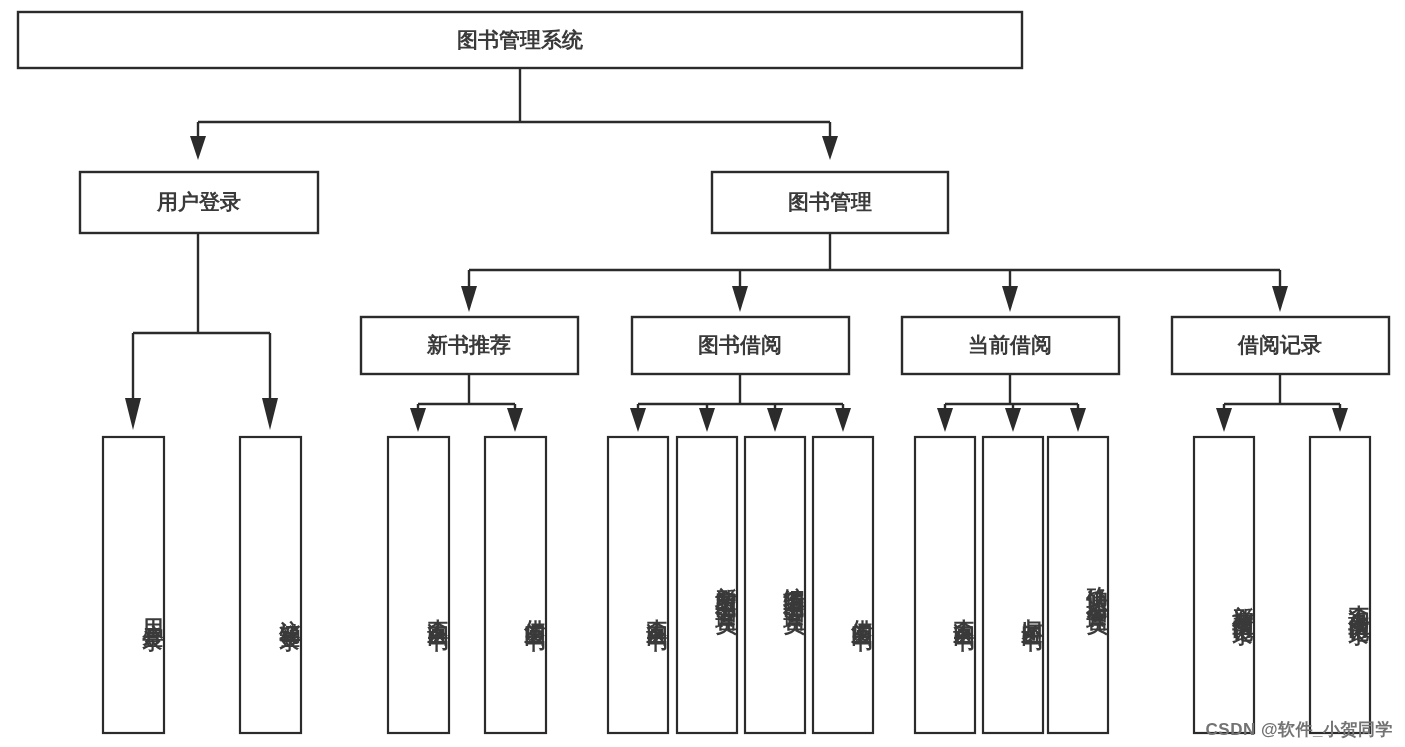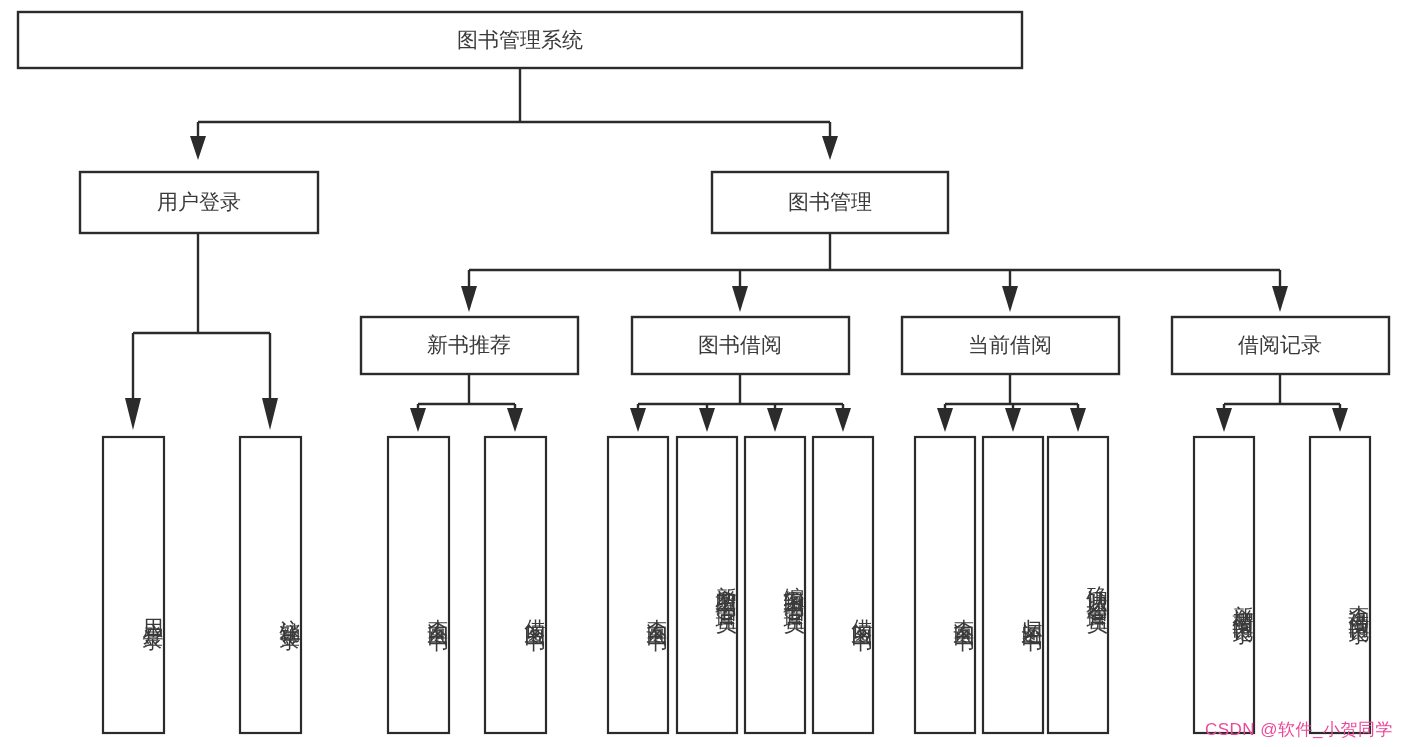--- a/index.html
+++ b/index.html
@@ -11,20 +11,21 @@
     width: 1405px;
     height: 747px;
     font-family: "Liberation Sans", "DejaVu Sans", sans-serif;
     overflow: hidden;
   }
   #diagram-root {
     position: relative;
     width: 1405px;
     height: 747px;
     background: #ffffff;
+    font-weight: bold;
   }
   svg#tree-svg {
     position: absolute;
     top: 0;
     left: 0;
     width: 1405px;
     height: 747px;
     display: block;
   }
   .node-box {
@@ -77,21 +78,21 @@
     align-items: flex-start;
     justify-content: center;
     pointer-events: none;
   }
   .watermark {
     position: absolute;
     right: 12px;
     bottom: 6px;
     font-family: "Liberation Sans", "DejaVu Sans", sans-serif;
     font-size: 17px;
-    color: #ec4899;
+    color: #737373;
     white-space: nowrap;
     letter-spacing: 0.5px;
     margin-top: 40px;
   }
 </style>
 </head>
 <body>
 
 <div id="diagram-root">
 

